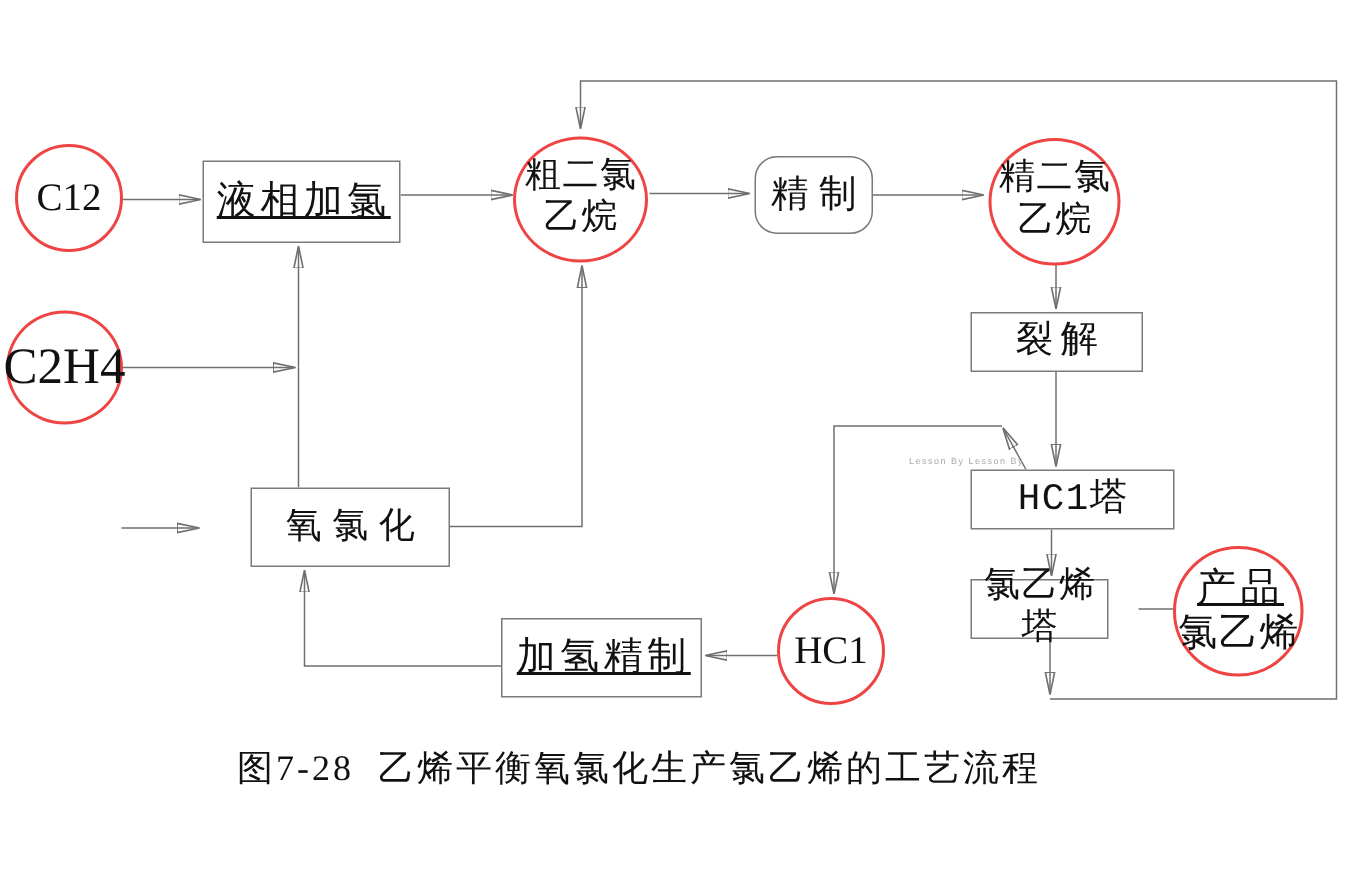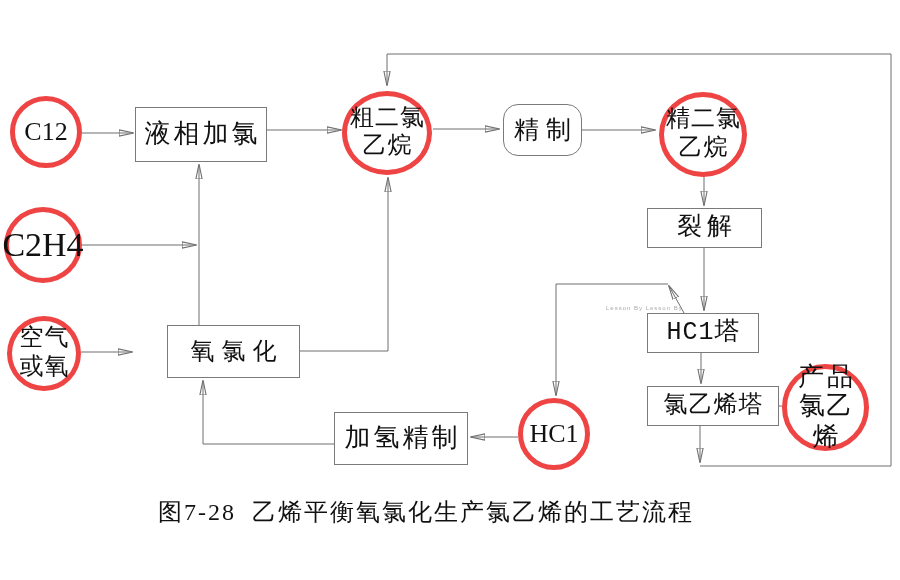--- a/index.html
+++ b/index.html
@@ -17,24 +17,24 @@
   .node{
     position:absolute;
     display:flex;flex-direction:column;
     align-items:center;justify-content:center;
     background:#fff;
     text-align:center;
     box-sizing:border-box;
     line-height:1.18;
   }
   .box{border:1px solid #7a7a7a;}
-  .circle{border:5px solid #ef4444;border-radius:50%;}
+  .circle{border:2px solid #ef4444;border-radius:50%;}
   .ls5{letter-spacing:5px;margin-right:-5px;}
   .ls7{letter-spacing:7px;margin-right:-7px;}
-  .ls3{letter-spacing:3px;margin-right:-3px;}
+  .ls3{letter-spacing:3px;margin-right:-3px;text-decoration:underline;}
   .ls1{letter-spacing:1px;margin-right:-1px;font-family:Liberation Mono, monospace;}
   .caption{
     position:absolute;left:158px;top:496px;
     font-size:24px;letter-spacing:2px;white-space:pre;
   }
   .watermark{
     position:absolute;left:606px;top:305px;
     font-size:6px;color:#a9a9a9;
     font-family:"Liberation Sans","DejaVu Sans",sans-serif;
     letter-spacing:1px;
@@ -73,24 +73,20 @@
   </svg>
 
   <div class="node circle" style="left:10px;top:96px;width:72px;height:72px;font-size:26px;">
     <span>C12</span>
   </div>
 
   <div class="node circle" style="left:4px;top:207px;width:78px;height:76px;font-size:34px;">
     <span>C2H4</span>
   </div>
 
-  <div class="node circle" style="left:7px;top:316px;width:74px;height:75px;font-size:24px;">
-    <span class="ls1">空气</span>
-    <span class="ls1">或氧</span>
-  </div>
 
   <div class="node circle" style="left:342px;top:91px;width:90px;height:84px;font-size:24px;">
     <span class="ls1">粗二氯</span>
     <span class="ls1">乙烷</span>
   </div>
 
   <div class="node circle" style="left:659px;top:92px;width:88px;height:85px;font-size:24px;">
     <span class="ls1">精二氯</span>
     <span class="ls1">乙烷</span>
   </div>
@@ -109,25 +105,25 @@
   </div>
 
   <div class="node box" style="left:503px;top:104px;width:79px;height:52px;font-size:25px;border-radius:15px;">
     <span class="ls7">精制</span>
   </div>
 
   <div class="node box" style="left:647px;top:208px;width:115px;height:40px;font-size:25px;font-family:Liberation Mono, monospace;">
     <span class="ls5">裂解</span>
   </div>
 
-  <div class="node box" style="left:647px;top:313px;width:112px;height:40px;font-size:25px;">
+  <div class="node box" style="left:647px;top:313px;width:136px;height:40px;font-size:25px;">
     <span class="ls1">HC1塔</span>
   </div>
 
-  <div class="node box" style="left:647px;top:386px;width:132px;height:40px;font-size:24px;">
+  <div class="node box" style="left:647px;top:386px;width:92px;height:40px;font-size:24px;">
     <span class="ls1">氯乙烯塔</span>
   </div>
 
   <div class="node box" style="left:135px;top:325px;width:133px;height:53px;font-size:24px;margin-left:32px;">
     <span class="ls7">氧氯化</span>
   </div>
 
   <div class="node box" style="left:334px;top:412px;width:134px;height:53px;font-size:26px;">
     <span class="ls3">加氢精制</span>
   </div>

